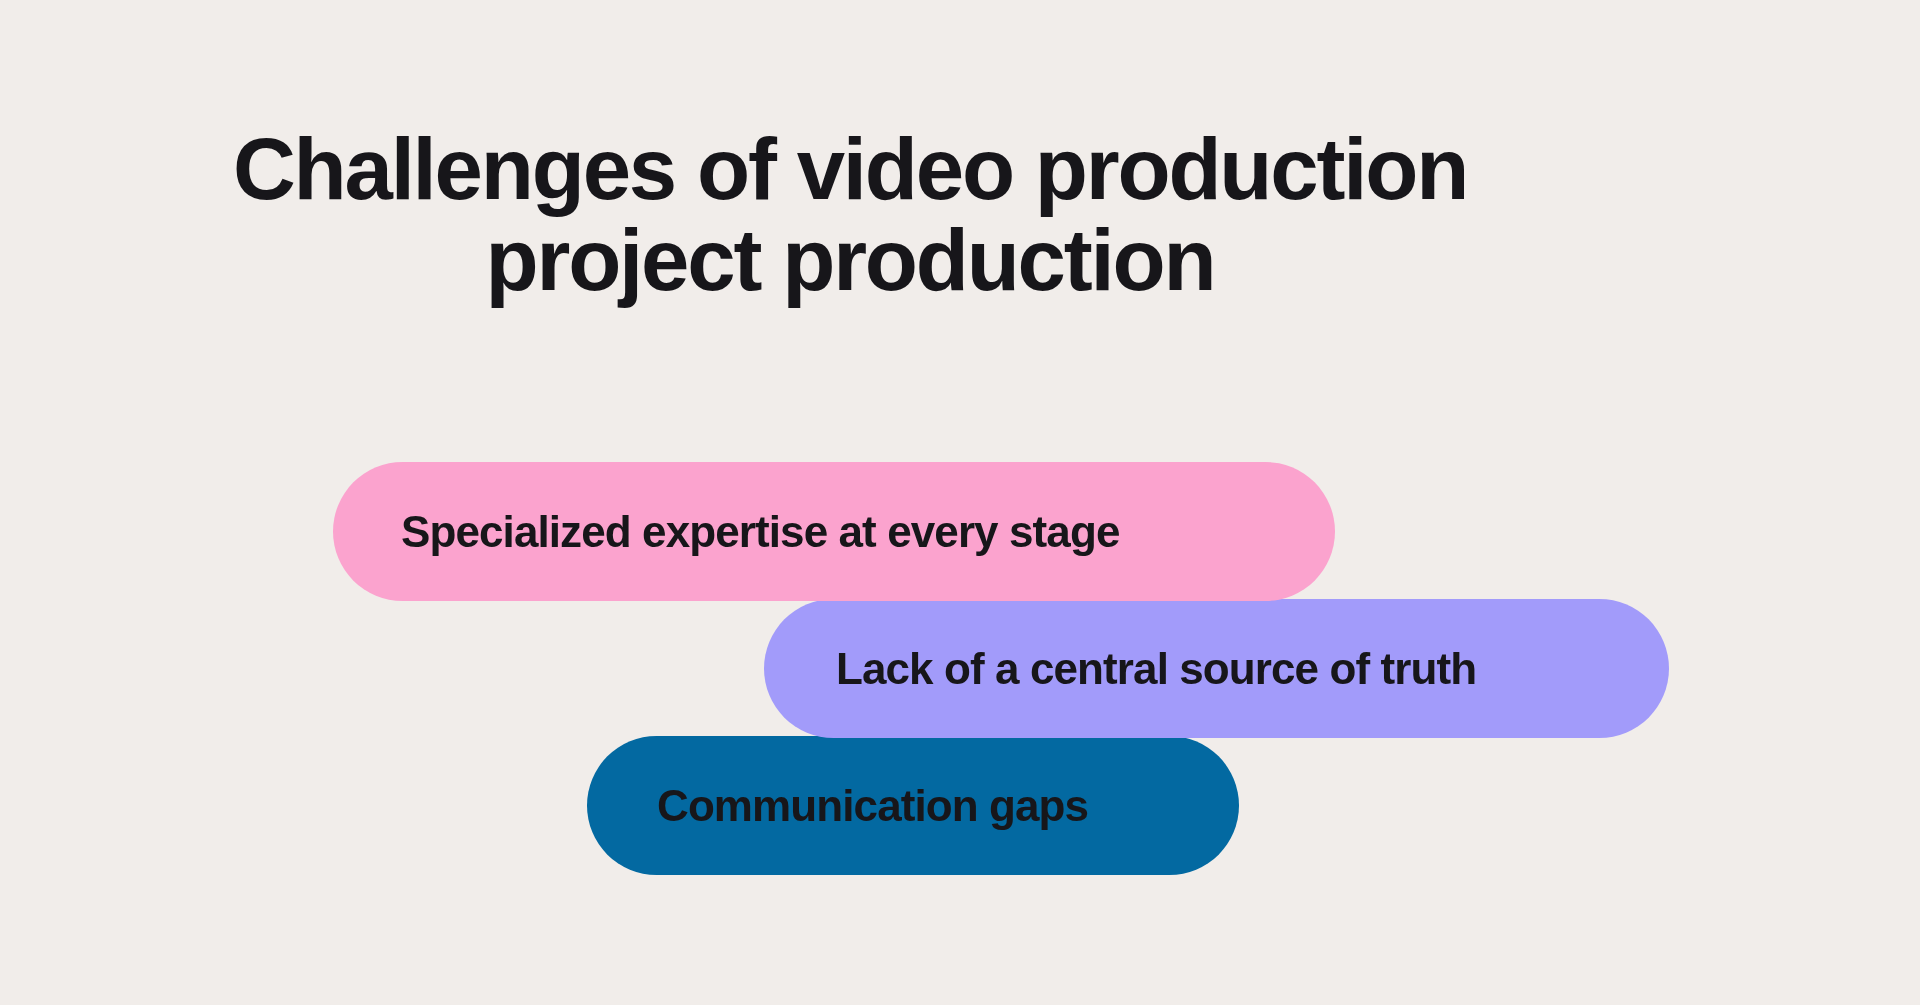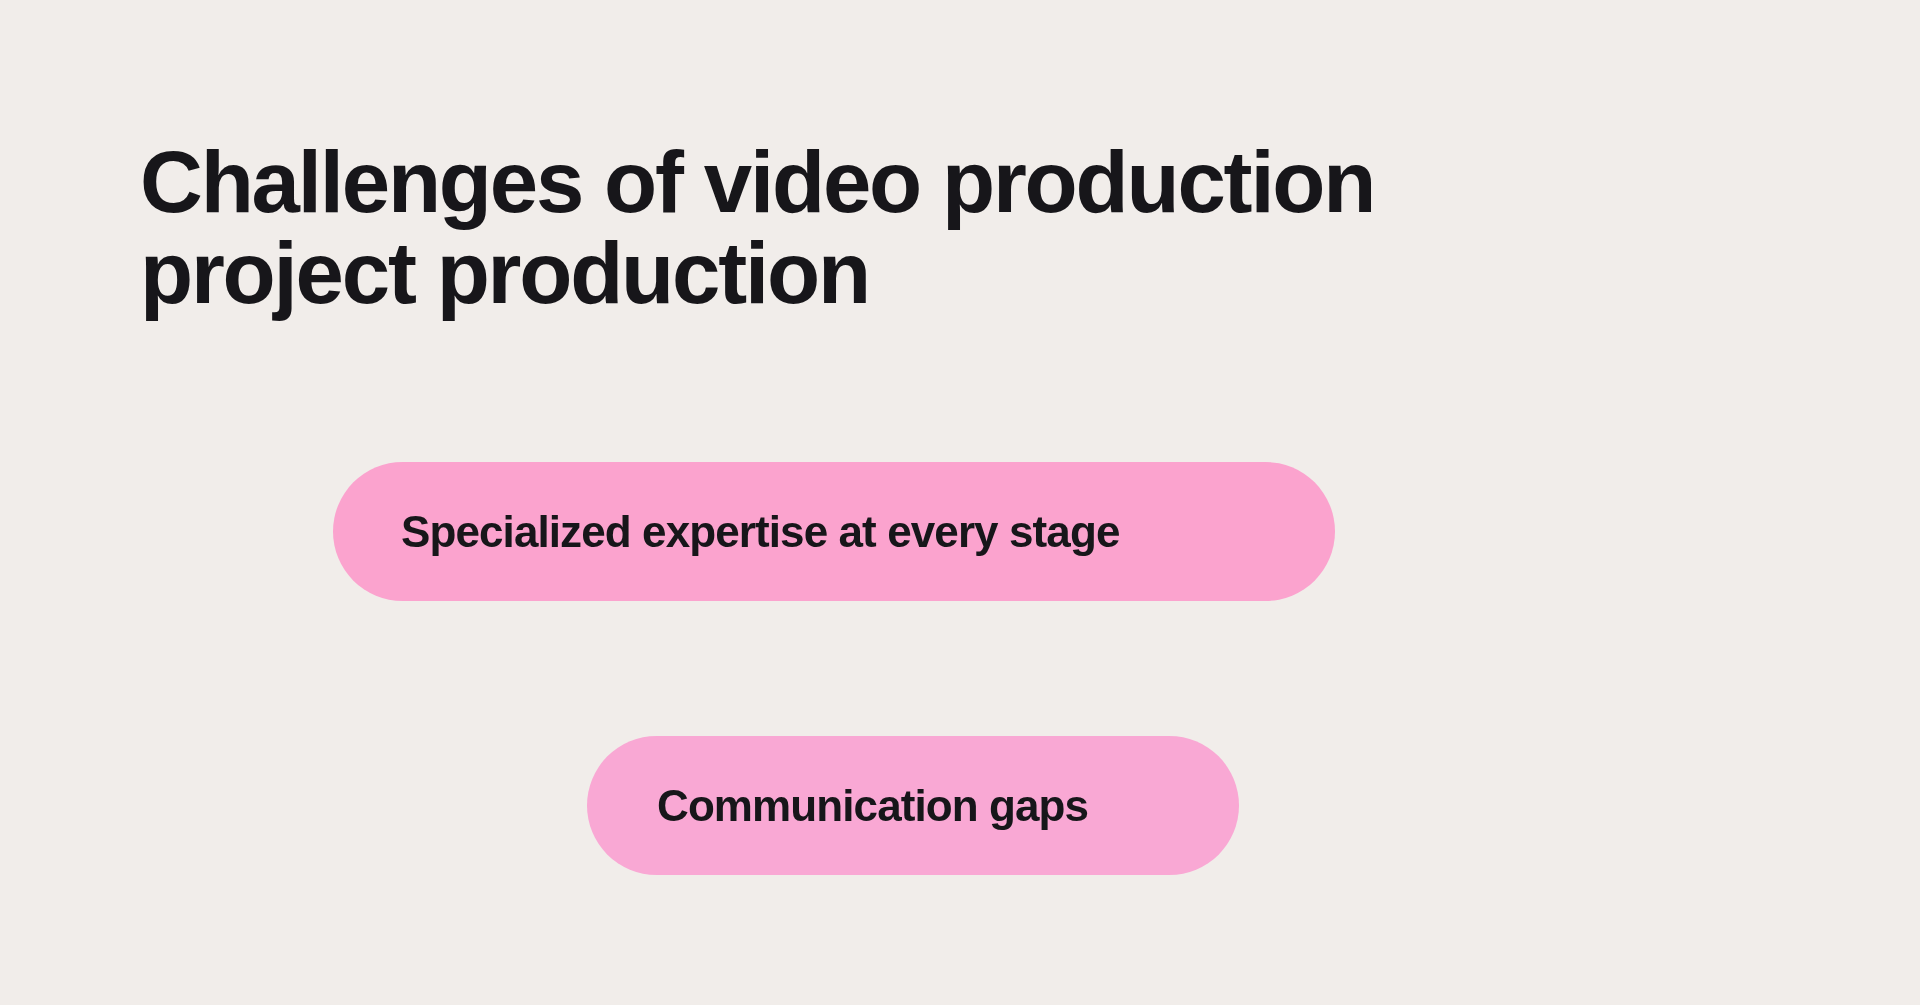--- a/index.html
+++ b/index.html
@@ -16,23 +16,23 @@
   .slide {
     position: relative;
     width: 1920px;
     height: 1005px;
     background: #f1edea;
     box-sizing: border-box;
   }
   .title-block {
     position: absolute;
     left: 0;
-    top: 136px;
+    top: 123px;
     width: 1700px;
-    text-align: left;
+    text-align: center;
     padding: 0 140px;
     box-sizing: border-box;
   }
   .title-line {
     display: block;
     font-family: "Liberation Sans", sans-serif;
     font-weight: 700;
     font-size: 87px;
     line-height: 1.05;
     letter-spacing: -2.2px;
@@ -78,41 +78,44 @@
     height: 139px;
     background: #a29bfa;
     padding-left: 72px;
     z-index: 2;
   }
   .pill-3 {
     left: 587px;
     top: 736px;
     width: 652px;
     height: 139px;
-    background: #f9a8d4;
+    background: #0369a1;
     padding-left: 70px;
     z-index: 1;
   }
 </style>
 </head>
 <body>
 
 <div class="slide">
 
   <div class="title-block">
     <span class="title-line">Challenges of video production</span>
     <span class="title-line">project production</span>
   </div>
 
   <div class="pill-stack">
 
     <div class="pill pill-1">
       <span class="pill-label">Specialized expertise at every stage</span>
     </div>
 
+    <div class="pill pill-2">
+      <span class="pill-label">Lack of a central source of truth</span>
+    </div>
 
     <div class="pill pill-3">
       <span class="pill-label">Communication gaps</span>
     </div>
 
   </div>
 
 </div>
 
 </body></html>

